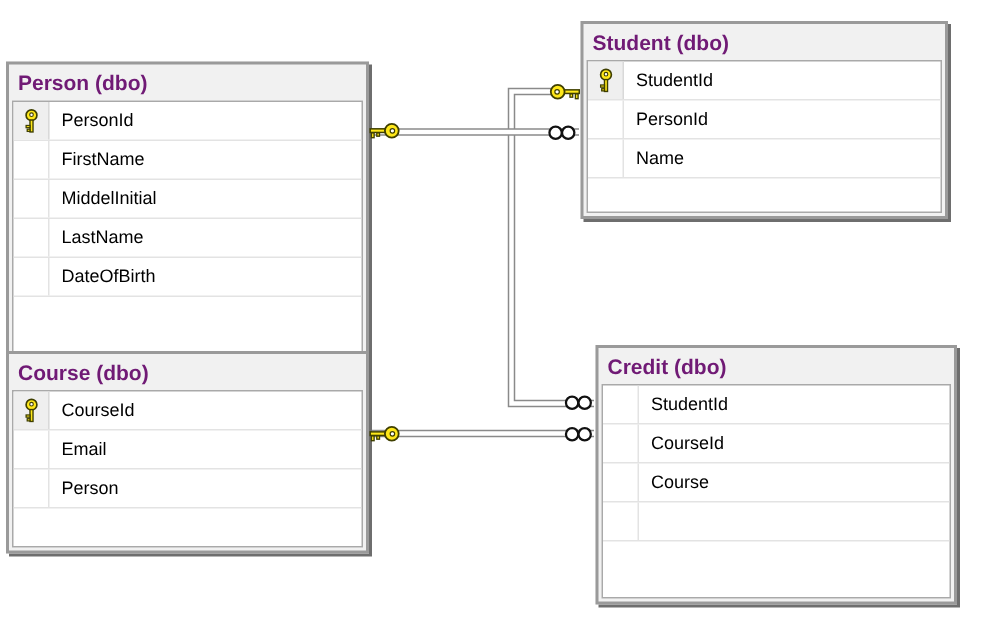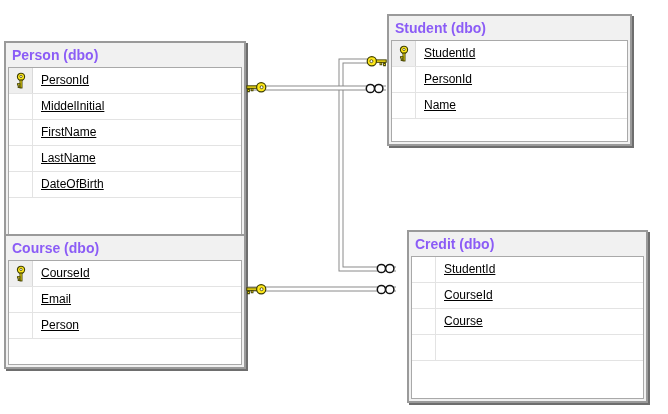--- a/index.html
+++ b/index.html
@@ -12,36 +12,35 @@
   .table{
     position:absolute;
     background:#f1f1f1;
     border:2px solid #9a9a9a;
     box-shadow:2px 2px 0 0 #6e6e6e;
     box-sizing:border-box;
   }
   .table-title{
     height:24px;line-height:24px;
     padding-left:6px;
-    font-size:14px;font-weight:bold;color:#8b5cf6;
+    font-size:14px;font-weight:bold;color:#701a75;
     white-space:nowrap;overflow:hidden;
     cursor:default;
   }
   .grid{
     position:absolute;left:2px;right:2px;top:24px;bottom:2px;
     background:#ffffff;
     border:1px solid #a9a9a9;
     box-sizing:border-box;
     overflow:hidden;
   }
   .row{
     display:flex;height:26px;box-sizing:border-box;
     border-bottom:1px solid #e3e3e3;
     align-items:center;
-    text-decoration:underline;
   }
   .gutter{
     width:24px;align-self:stretch;flex:none;
     border-right:1px solid #e3e3e3;
     display:flex;align-items:center;justify-content:center;
     box-sizing:border-box;
   }
   .gutter.keyed{background:#efefef;border-right:1px solid #d9d9d9;}
   .gutter-key{width:12px;height:17px;display:block;}
   .cell{
@@ -108,25 +107,25 @@
       <div class="row">
         <div class="gutter keyed">
           <svg class="gutter-key">
               <use href="#ico-key-v"></use>
             </svg>
         </div>
         <div class="cell">PersonId</div>
       </div>
       <div class="row">
         <div class="gutter"></div>
+        <div class="cell">FirstName</div>
+      </div>
+      <div class="row">
+        <div class="gutter"></div>
         <div class="cell">MiddelInitial</div>
-      </div>
-      <div class="row">
-        <div class="gutter"></div>
-        <div class="cell">FirstName</div>
       </div>
       <div class="row">
         <div class="gutter"></div>
         <div class="cell">LastName</div>
       </div>
       <div class="row">
         <div class="gutter"></div>
         <div class="cell">DateOfBirth</div>
       </div>
     </div>
@@ -169,21 +168,21 @@
         <div class="gutter"></div>
         <div class="cell">Email</div>
       </div>
       <div class="row">
         <div class="gutter"></div>
         <div class="cell">Person</div>
       </div>
     </div>
   </div>
 
-  <div class="table" style="left:407px;top:230px;width:241px;height:173px">
+  <div class="table" style="left:397px;top:230px;width:241px;height:173px">
     <div class="table-title">Credit (dbo)</div>
     <div class="grid">
       <div class="row">
         <div class="gutter"></div>
         <div class="cell">StudentId</div>
       </div>
       <div class="row">
         <div class="gutter"></div>
         <div class="cell">CourseId</div>
       </div>

